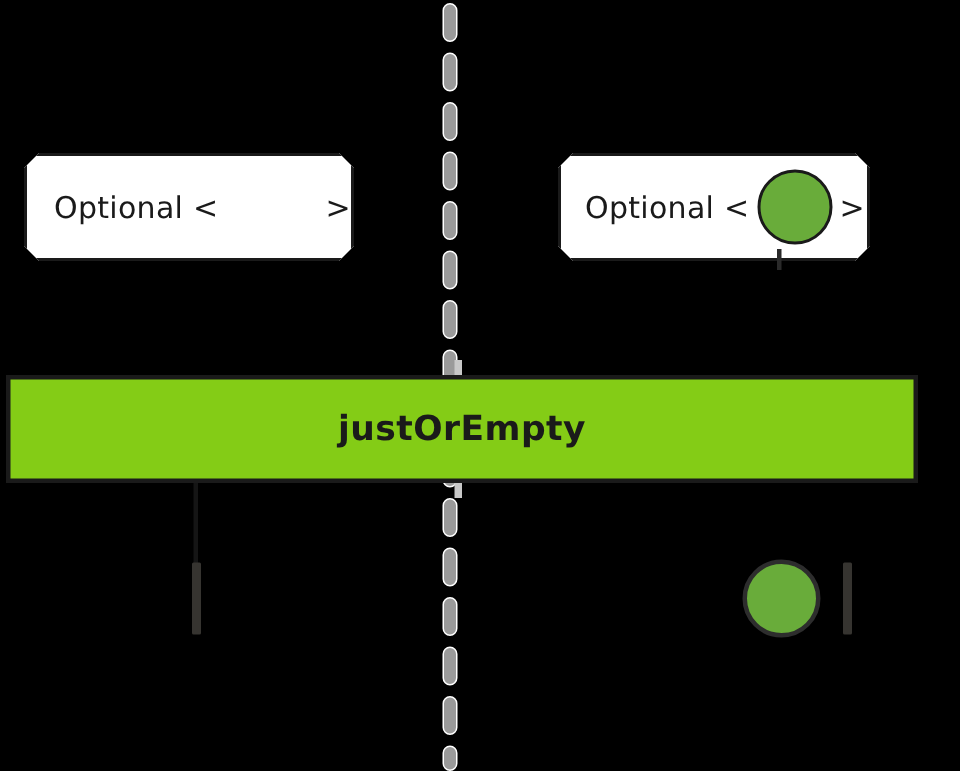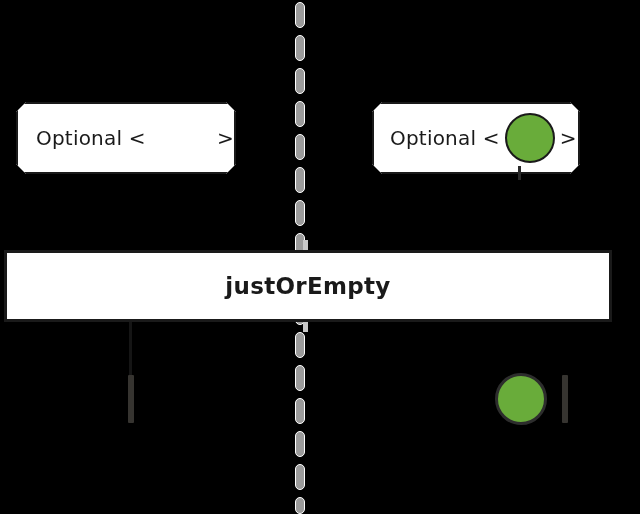--- a/index.html
+++ b/index.html
@@ -77,21 +77,21 @@
   .stub {
     position: absolute;
     background: #2a2a2a;
     width: 3px;
   }
 
   
   .operator {
     position: absolute;
     box-sizing: border-box;
-    background: #ffffff;
+    background: #84cc16;
     border: 3px solid #1a1a1a;
     display: flex;
     align-items: center;
     justify-content: center;
   }
   .operator .op-label {
     font-family: "DejaVu Sans", sans-serif;
     font-weight: bold;
     font-size: 23px;
     color: #1a1a1a;

